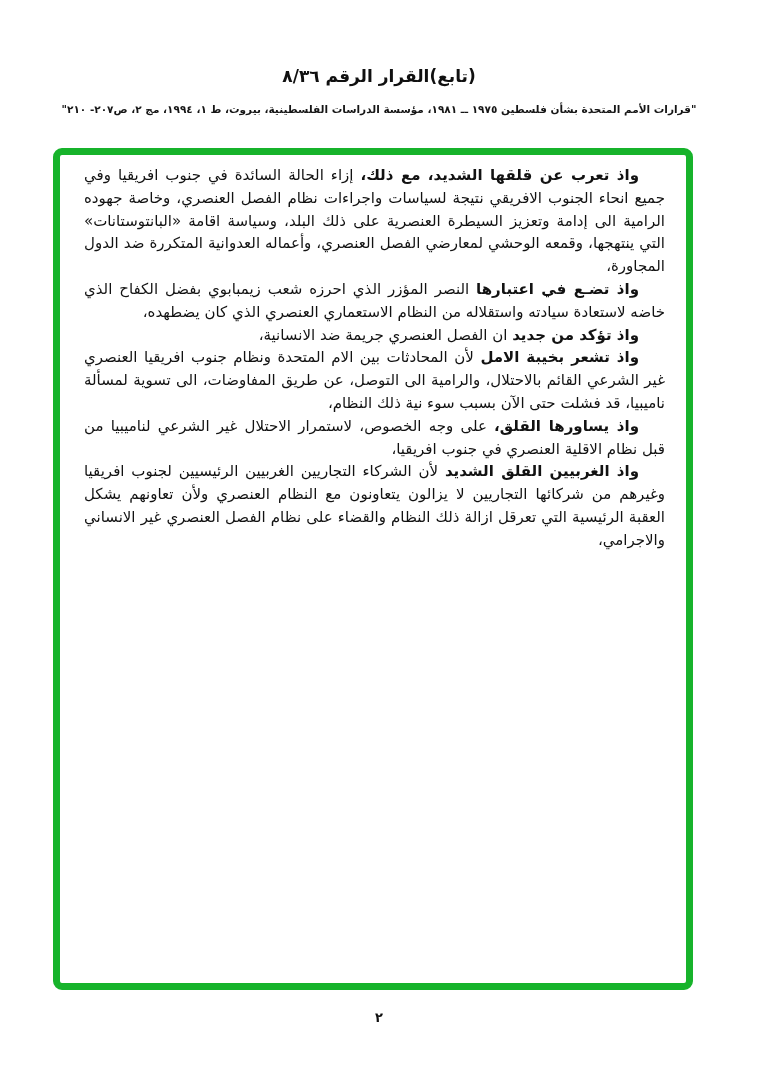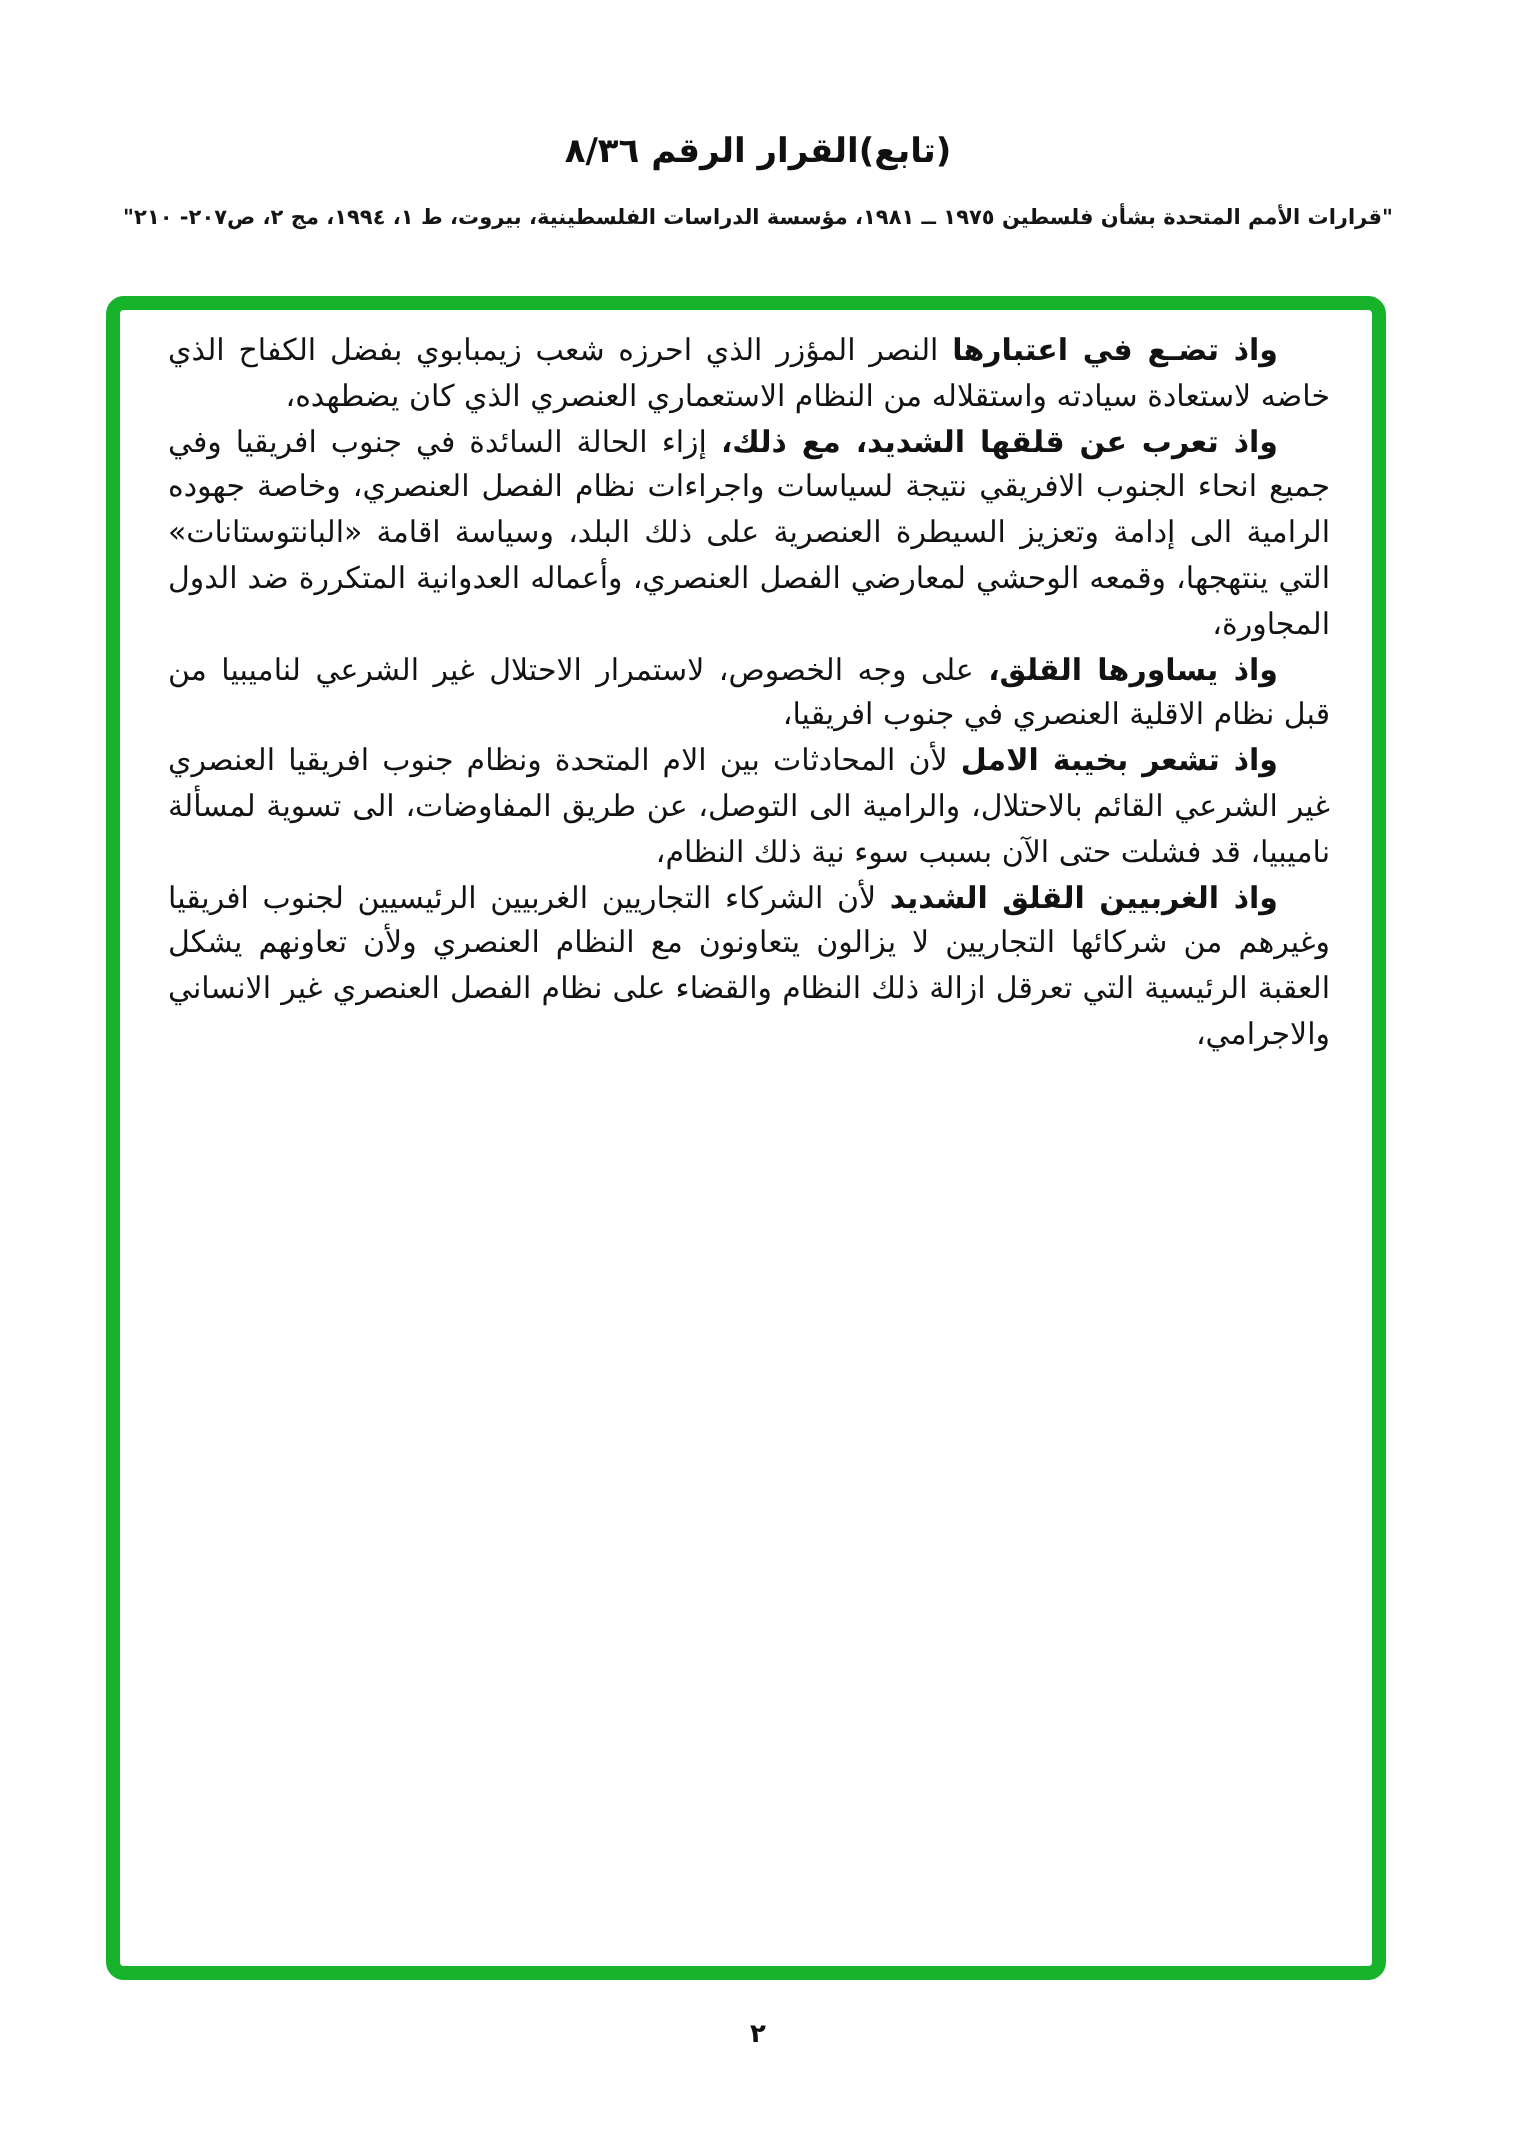--- a/index.html
+++ b/index.html
@@ -81,21 +81,22 @@
 </style>
 </head>
 <body>
 
 <div class="doc-title">(تابع)القرار الرقم  ٨/٣٦</div>
 
 <div class="doc-citation">"قرارات الأمم المتحدة بشأن فلسطين ١٩٧٥ ــ ١٩٨١، مؤسسة الدراسات الفلسطينية، بيروت، ط ١، ١٩٩٤، مج ٢، ص٢٠٧- ٢١٠"</div>
 
 <div class="green-frame" style="border-color: rgb(23, 179, 43);">
   <div class="frame-content" id="paragraphs">
+      <p><span class="lead">واذ تعرب عن قلقها الشديد، مع ذلك،</span><span> إزاء الحالة السائدة في جنوب افريقيا وفي جميع انحاء الجنوب الافريقي نتيجة لسياسات واجراءات نظام الفصل العنصري، وخاصة جهوده الرامية الى إدامة وتعزيز السيطرة العنصرية على ذلك البلد، وسياسة اقامة «البانتوستانات» التي ينتهجها، وقمعه الوحشي لمعارضي الفصل العنصري، وأعماله العدوانية المتكررة ضد الدول المجاورة،</span></p>
       <p><span class="lead">واذ تضـع في اعتبارها</span><span> النصر المؤزر الذي احرزه شعب زيمبابوي بفضل الكفاح الذي خاضه لاستعادة سيادته واستقلاله من النظام الاستعماري العنصري الذي كان يضطهده،</span></p>
-      <p><span class="lead">واذ تعرب عن قلقها الشديد، مع ذلك،</span><span> إزاء الحالة السائدة في جنوب افريقيا وفي جميع انحاء الجنوب الافريقي نتيجة لسياسات واجراءات نظام الفصل العنصري، وخاصة جهوده الرامية الى إدامة وتعزيز السيطرة العنصرية على ذلك البلد، وسياسة اقامة «البانتوستانات» التي ينتهجها، وقمعه الوحشي لمعارضي الفصل العنصري، وأعماله العدوانية المتكررة ضد الدول المجاورة،</span></p>
+      <p><span class="lead">واذ تؤكد من جديد</span><span> ان الفصل العنصري جريمة ضد الانسانية،</span></p>
+      <p><span class="lead">واذ تشعر بخيبة الامل</span><span> لأن المحادثات بين الام المتحدة ونظام جنوب افريقيا العنصري غير الشرعي القائم بالاحتلال، والرامية الى التوصل، عن طريق المفاوضات، الى تسوية لمسألة ناميبيا، قد فشلت حتى الآن بسبب سوء نية ذلك النظام،</span></p>
       <p><span class="lead">واذ يساورها القلق،</span><span> على وجه الخصوص، لاستمرار الاحتلال غير الشرعي لناميبيا من قبل نظام الاقلية العنصري في جنوب افريقيا،</span></p>
-      <p><span class="lead">واذ تشعر بخيبة الامل</span><span> لأن المحادثات بين الام المتحدة ونظام جنوب افريقيا العنصري غير الشرعي القائم بالاحتلال، والرامية الى التوصل، عن طريق المفاوضات، الى تسوية لمسألة ناميبيا، قد فشلت حتى الآن بسبب سوء نية ذلك النظام،</span></p>
       <p><span class="lead">واذ الغربيين القلق الشديد</span><span> لأن الشركاء التجاريين الغربيين الرئيسيين لجنوب افريقيا وغيرهم من شركائها التجاريين لا يزالون يتعاونون مع النظام العنصري ولأن تعاونهم يشكل العقبة الرئيسية التي تعرقل ازالة ذلك النظام والقضاء على نظام الفصل العنصري غير الانساني والاجرامي،</span></p>
     </div>
 </div>
 
 <div class="page-number">٢</div>
 
 </body></html>

